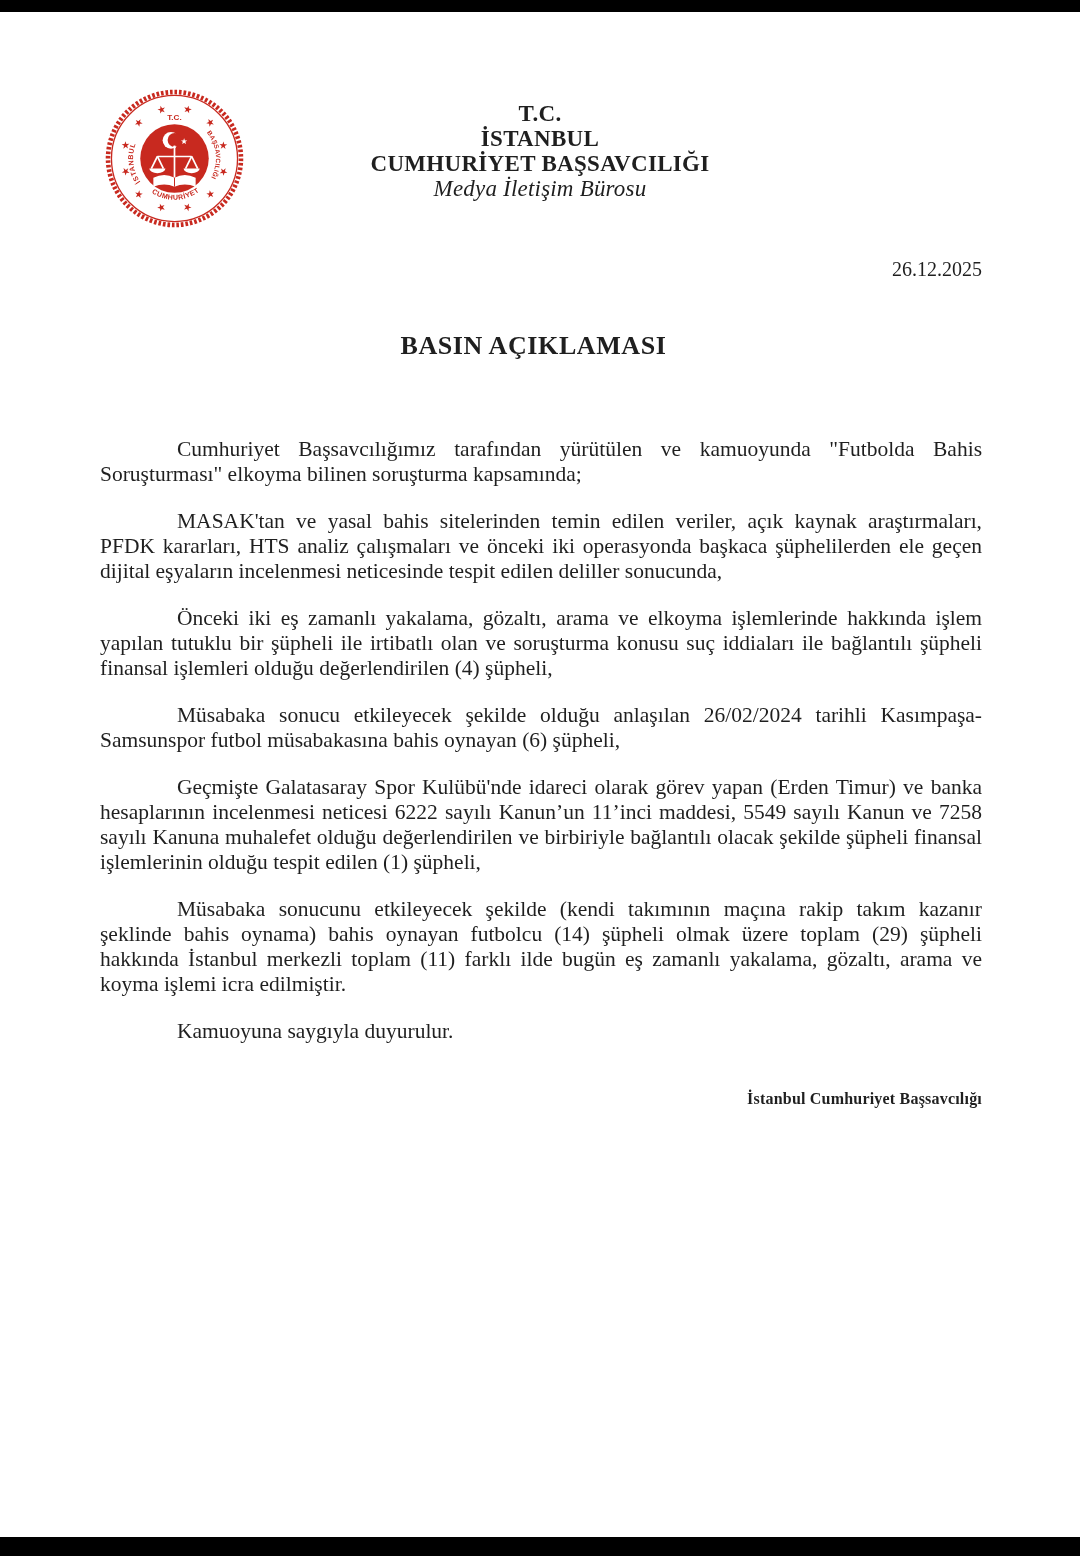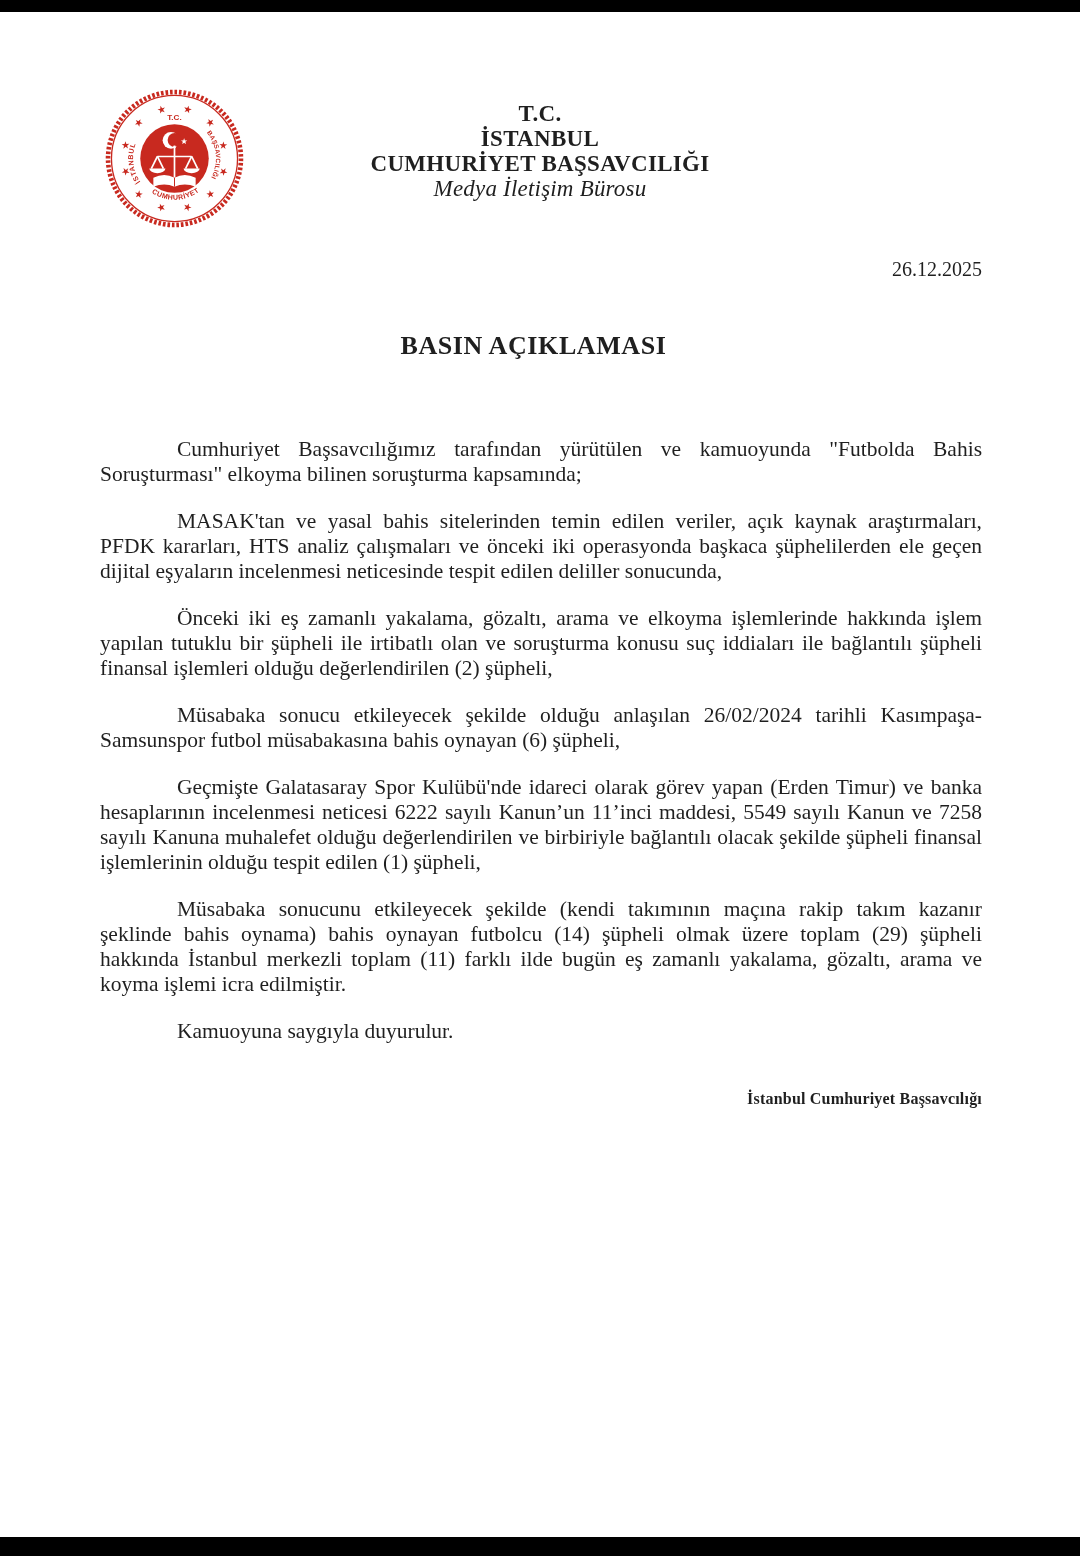--- a/index.html
+++ b/index.html
@@ -125,21 +125,21 @@
   <div class="sub">Medya İletişim Bürosu</div>
 </div>
 
 <div class="date">26.12.2025</div>
 
 <h1 class="doc-title">BASIN AÇIKLAMASI</h1>
 
 <div class="bodytext">
   <p>Cumhuriyet Başsavcılığımız tarafından yürütülen ve kamuoyunda "Futbolda Bahis Soruşturması" elkoyma bilinen soruşturma kapsamında;</p>
   <p>MASAK'tan ve yasal bahis sitelerinden temin edilen veriler, açık kaynak araştırmaları, PFDK kararları, HTS analiz çalışmaları ve önceki iki operasyonda başkaca şüphelilerden ele geçen dijital eşyaların incelenmesi neticesinde tespit edilen deliller sonucunda,</p>
-  <p>Önceki iki eş zamanlı yakalama, gözaltı, arama ve elkoyma işlemlerinde hakkında işlem yapılan tutuklu bir şüpheli ile irtibatlı olan ve soruşturma konusu suç iddiaları ile bağlantılı şüpheli finansal işlemleri olduğu değerlendirilen (2) şüpheli,</p>
+  <p>Önceki iki eş zamanlı yakalama, gözaltı, arama ve elkoyma işlemlerinde hakkında işlem yapılan tutuklu bir şüpheli ile irtibatlı olan ve soruşturma konusu suç iddiaları ile bağlantılı şüpheli finansal işlemleri olduğu değerlendirilen (4) şüpheli,</p>
   <p>Müsabaka sonucu etkileyecek şekilde olduğu anlaşılan 26/02/2024 tarihli Kasımpaşa-Samsunspor futbol müsabakasına bahis oynayan (6) şüpheli,</p>
   <p>Geçmişte Galatasaray Spor Kulübü'nde idareci olarak görev yapan (Erden Timur) ve banka hesaplarının incelenmesi neticesi 6222 sayılı Kanun’un 11’inci maddesi, 5549 sayılı Kanun ve 7258 sayılı Kanuna muhalefet olduğu değerlendirilen ve birbiriyle bağlantılı olacak şekilde şüpheli finansal işlemlerinin olduğu tespit edilen (1) şüpheli,</p>
   <p>Müsabaka sonucunu etkileyecek şekilde (kendi takımının maçına rakip takım kazanır şeklinde bahis oynama) bahis oynayan futbolcu (14) şüpheli olmak üzere toplam (29) şüpheli hakkında İstanbul merkezli toplam (11) farklı ilde bugün eş zamanlı yakalama, gözaltı, arama ve koyma işlemi icra edilmiştir.</p>
   <p class="closing">Kamuoyuna saygıyla duyurulur.</p>
   <div class="signature">İstanbul Cumhuriyet Başsavcılığı</div>
 </div>
 
 <div class="bar bottom"></div>
 
 </body></html>

